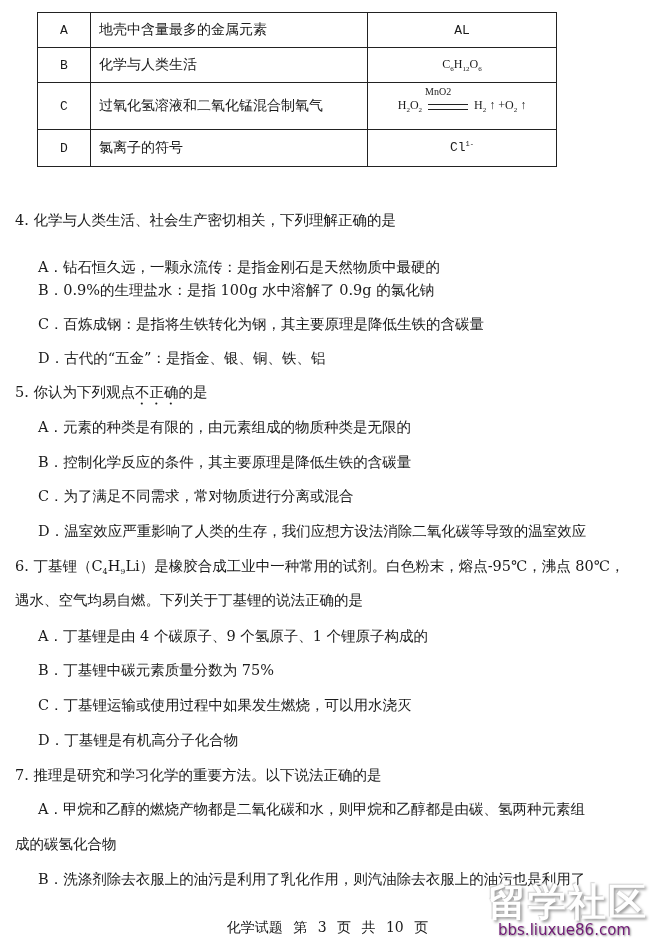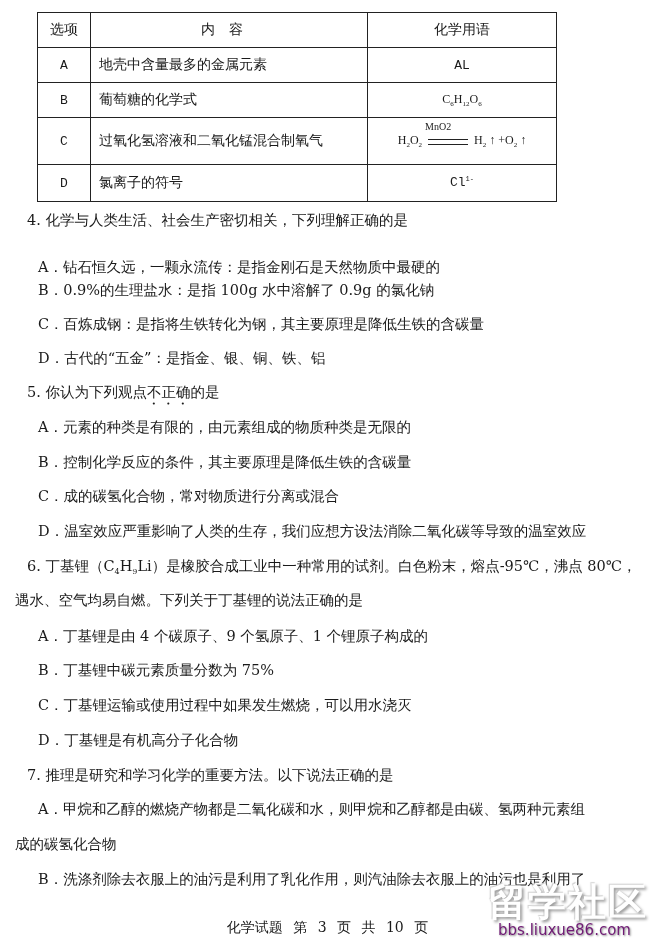--- a/index.html
+++ b/index.html
@@ -29,21 +29,21 @@
     .r4 td { height:36px; }
     .formula { font-size:12px; font-family:"Liberation Serif","DejaVu Serif",serif; }
     .formula sub { font-size:7px; }
     .mono { font-family:Liberation Mono, monospace; font-size:13px; }
     .eq { display:inline-block; position:relative; vertical-align:middle; }
     .eq-cond { position:absolute; top:-13px; left:0; right:0; text-align:left; font-size:10px; }
     .eq-line { display:inline-block; width:40px; height:4px; border-top:1.5px solid #222; border-bottom:1.5px solid #222; vertical-align:middle; margin:0 3px; }
     .line {
       position:absolute; font-size:14.5px; white-space:nowrap; line-height:20px;
     }
-    .q { left:27px; }
+    .q { left:15px; }
     .opt { left:38px; }
     .cont { left:15px; }
     .dots { text-emphasis: dot; -webkit-text-emphasis: dot; text-emphasis-position: under; margin-top: 25px; -webkit-text-emphasis-position: under; }
     .sub { font-size:8px; vertical-align:-3px; }
     .footer { position:absolute; left:0; right:0; top:919px; text-align:center; font-size:14px; word-spacing:6px; }
     .wm {
       position:absolute; left:488px; top:877px; width:165px; height:66px;
       pointer-events:none;
     }
     .wm-big {
@@ -55,33 +55,28 @@
       position:absolute; left:10px; top:44px; font-family:"DejaVu Sans", sans-serif;
       font-size:15px; color:#701a75;
       text-shadow: 1px 1px 2px #8a8a8a;
     }
   </style>
 </head>
 <body>
 
 <table class="tbl">
   <tbody>
-      <tr class="hdr">
-    <td class="c1">选项</td>
-    <td class="c2">内容</td>
-    <td class="c3">化学用语</td>
-  </tr>
   <tr class="r1">
     <td class="c1">A</td>
     <td class="c2">地壳中含量最多的金属元素</td>
     <td class="c3 mono">AL</td>
   </tr>
   <tr class="r2">
     <td class="c1">B</td>
-    <td class="c2">葡萄糖的化学式</td>
+    <td class="c2">化学与人类生活</td>
     <td class="c3 formula"><span>C</span><sub>6</sub><span>H</span><sub>12</sub><span>O</span><sub>6</sub></td>
   </tr>
   <tr class="r3">
     <td class="c1">C</td>
     <td class="c2">过氧化氢溶液和二氧化锰混合制氧气</td>
     <td class="c3 formula">
       <span>H</span><sub>2</sub><span>O</span><sub>2</sub>
       <span class="eq"><span class="eq-cond">MnO2</span><span class="eq-line"></span></span>
       <span>H</span><sub>2</sub> <span>↑</span> <span>+O</span><sub>2</sub> <span>↑</span>
     </td>
@@ -102,21 +97,21 @@
 <div class="line opt" style="top:280px">B．0.9%的生理盐水：是指 100g 水中溶解了 0.9g 的氯化钠</div>
 <div class="line opt" style="top:314px">C．百炼成钢：是指将生铁转化为钢，其主要原理是降低生铁的含碳量</div>
 <div class="line opt" style="top:348px">D．古代的“五金”：是指金、银、铜、铁、铝</div>
 
 <div class="line q" style="top:382px">
   <span>5.</span>
   <span>你认为下列观点</span><span class="dots">不正确</span><span>的是</span>
 </div>
 <div class="line opt" style="top:417px">A．元素的种类是有限的，由元素组成的物质种类是无限的</div>
 <div class="line opt" style="top:452px">B．控制化学反应的条件，其主要原理是降低生铁的含碳量</div>
-<div class="line opt" style="top:486px">C．成的碳氢化合物，常对物质进行分离或混合</div>
+<div class="line opt" style="top:486px">C．为了满足不同需求，常对物质进行分离或混合</div>
 <div class="line opt" style="top:521px">D．温室效应严重影响了人类的生存，我们应想方设法消除二氧化碳等导致的温室效应</div>
 
 <div class="line q" style="top:556px">
   <span>6.</span>
   <span>丁基锂（C</span><span class="sub">4</span><span>H</span><span class="sub">9</span><span>Li）是橡胶合成工业中一种常用的试剂。白色粉末，熔点-95℃，沸点 80℃，</span>
 </div>
 <div class="line cont" style="top:590px">遇水、空气均易自燃。下列关于丁基锂的说法正确的是</div>
 <div class="line opt" style="top:626px">A．丁基锂是由 4 个碳原子、9 个氢原子、1 个锂原子构成的</div>
 <div class="line opt" style="top:660px">B．丁基锂中碳元素质量分数为 75%</div>
 <div class="line opt" style="top:695px">C．丁基锂运输或使用过程中如果发生燃烧，可以用水浇灭</div>

